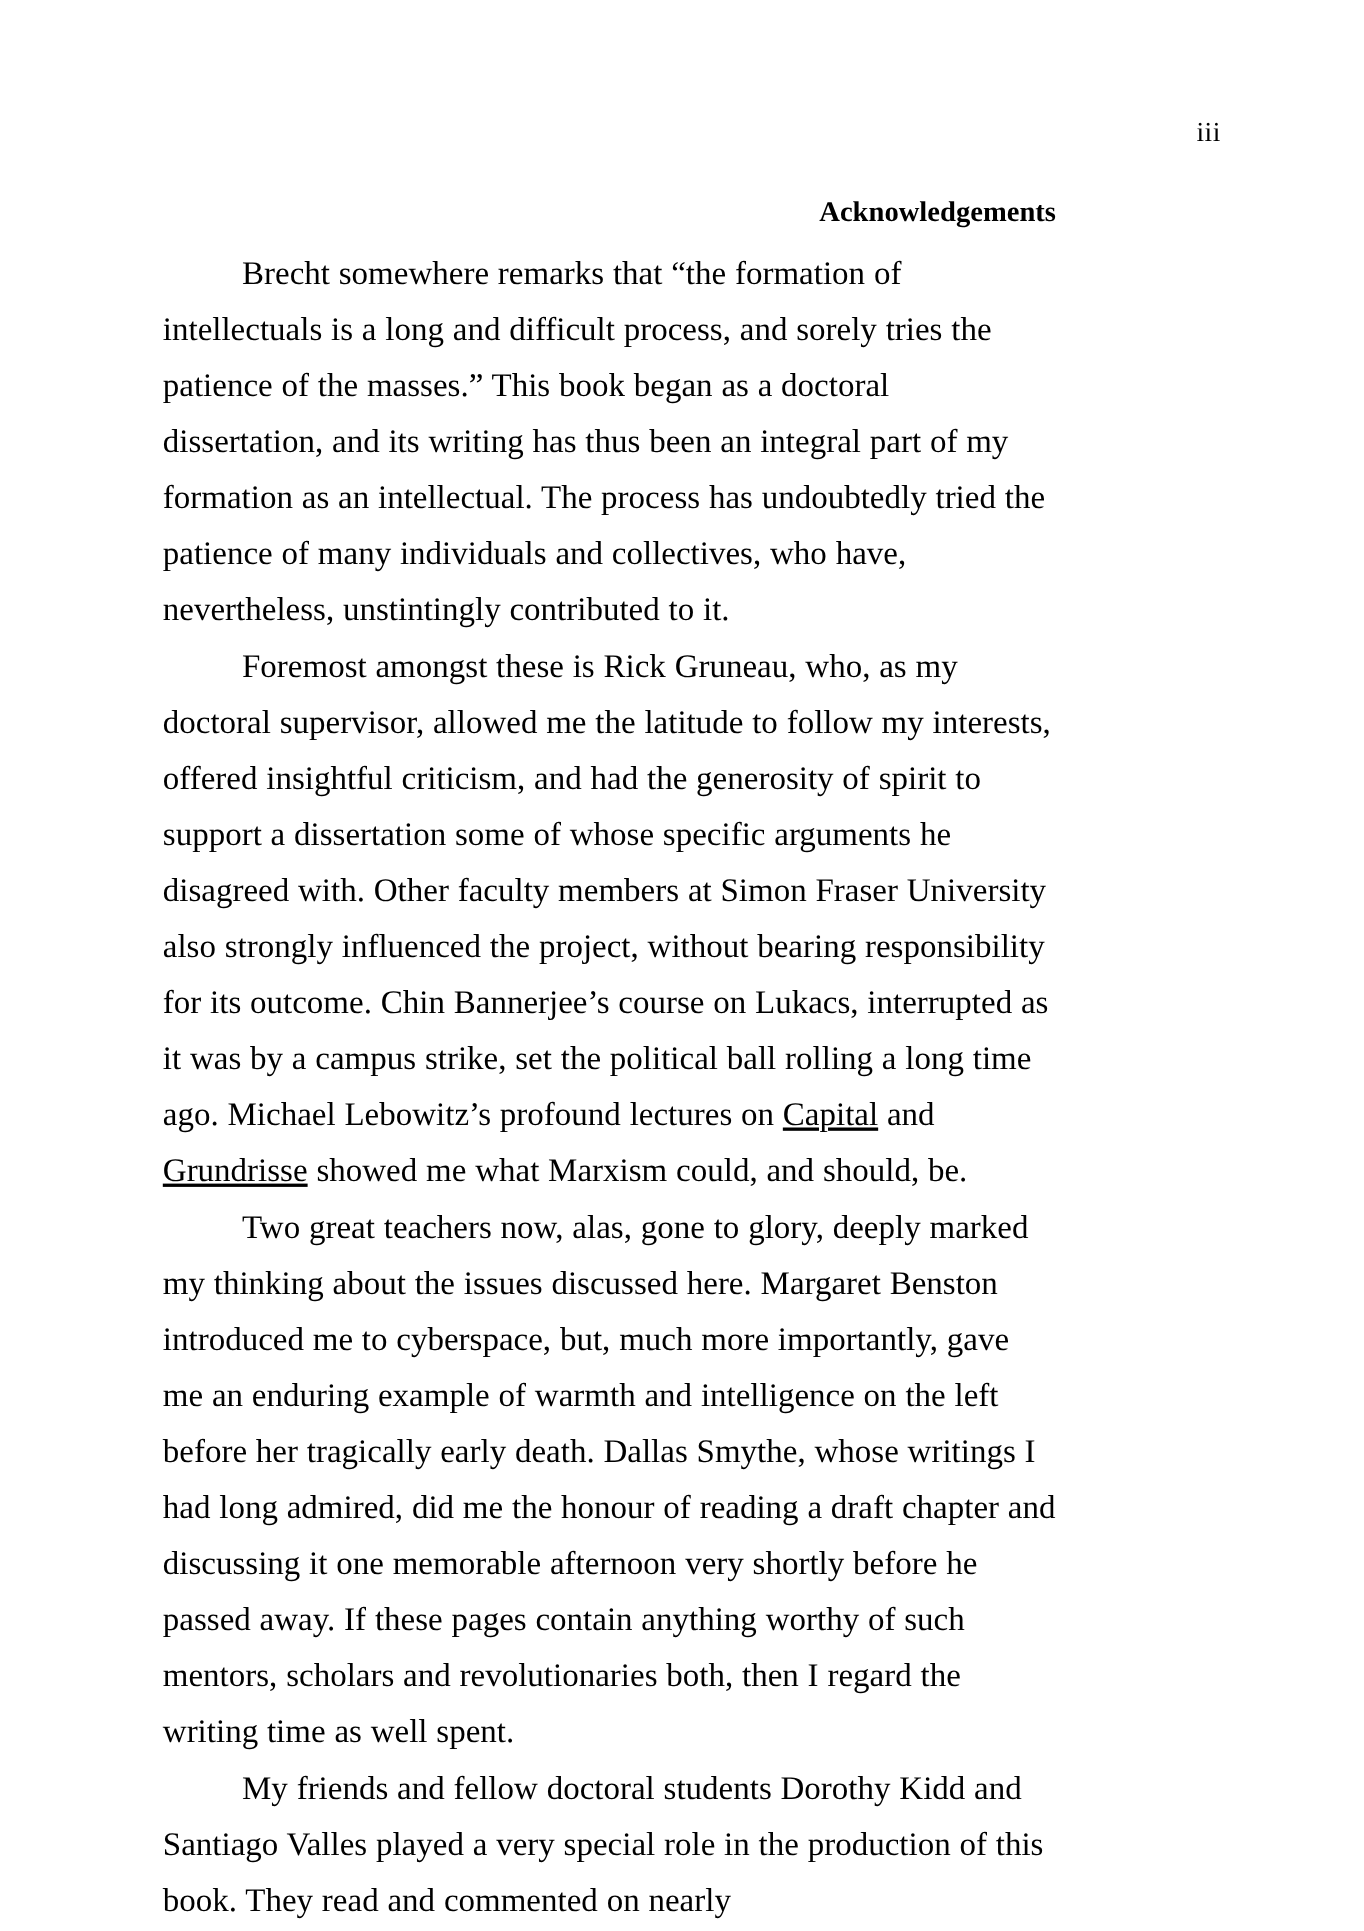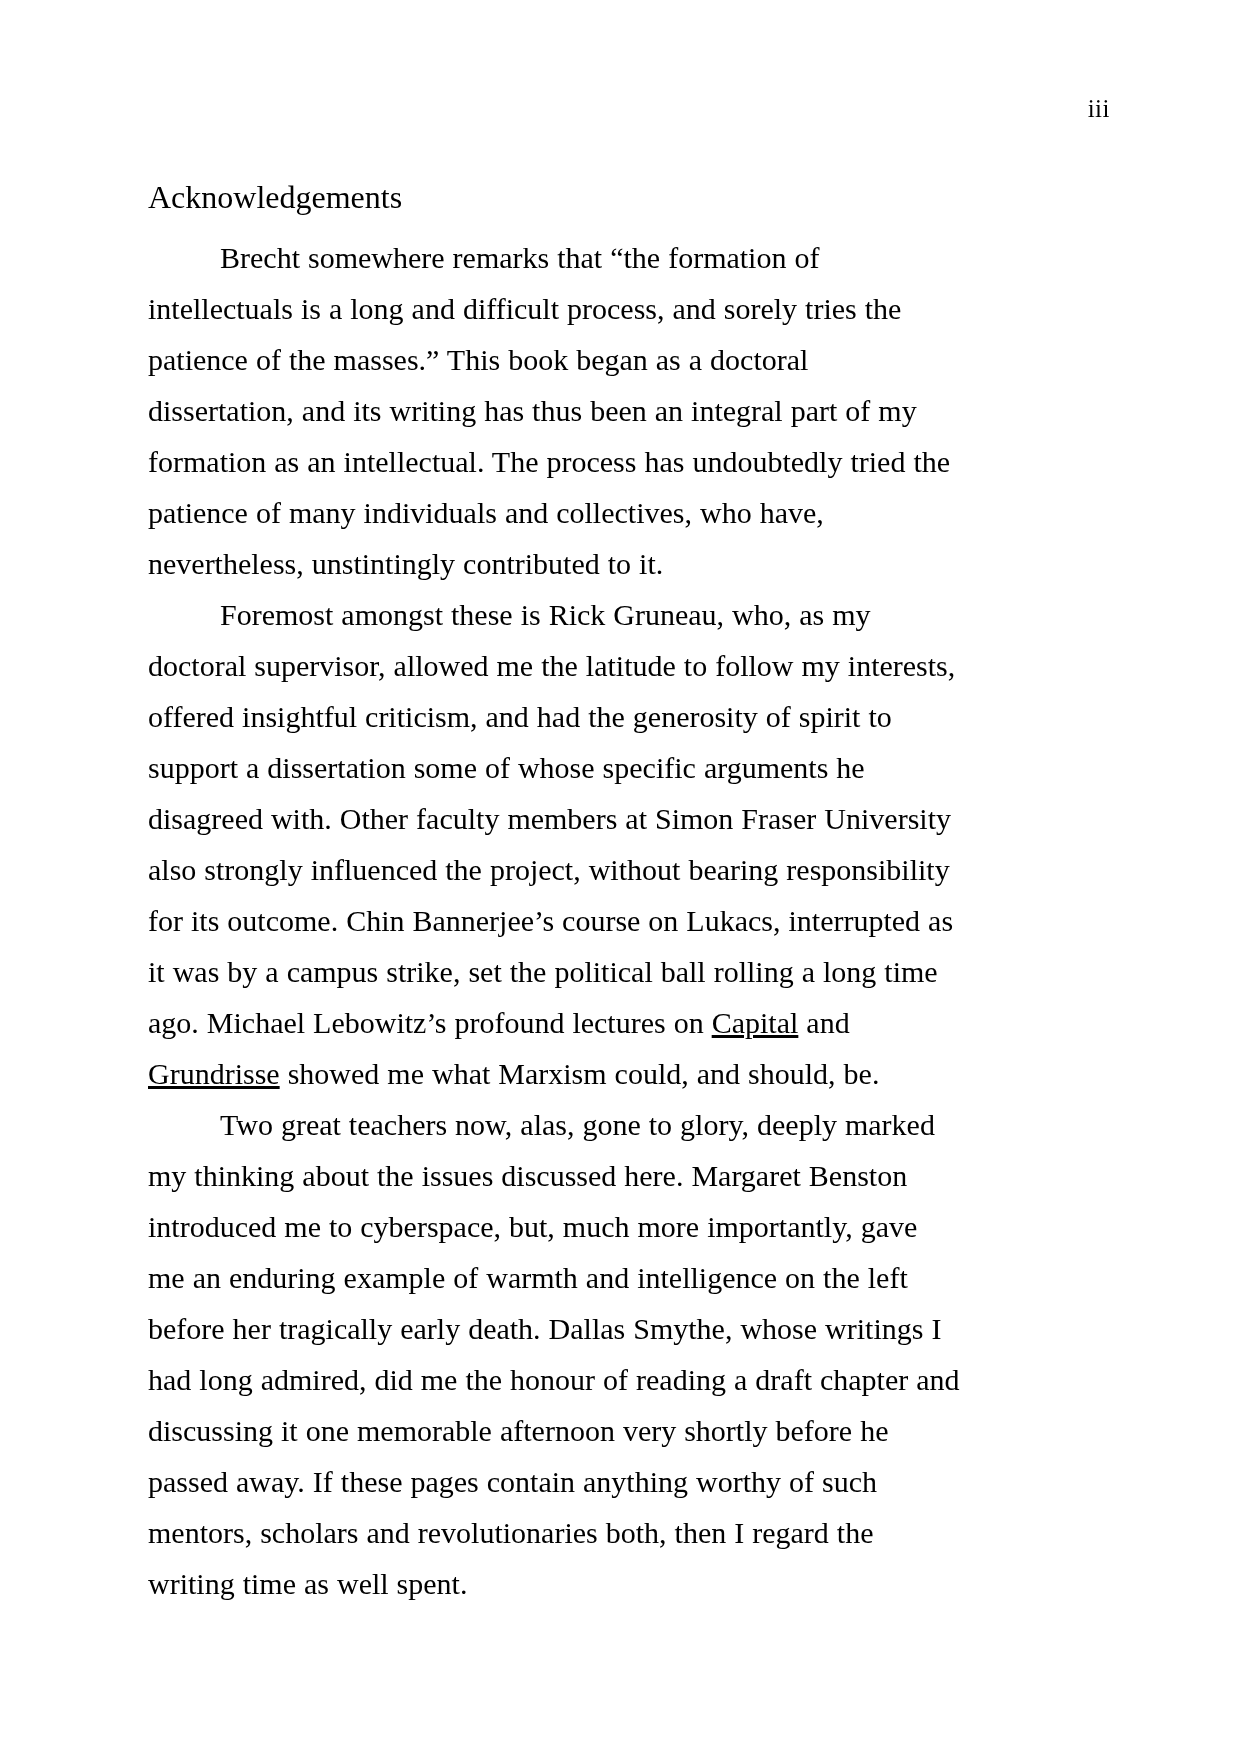--- a/index.html
+++ b/index.html
@@ -15,38 +15,38 @@
     position: relative;
     width: 1240px;
     height: 1755px;
     margin: 0 auto;
     background: #ffffff;
     box-sizing: border-box;
     overflow: hidden;
   }
   .page-number {
     position: absolute;
-    top: 96px;
+    top: 108px;
     right: 130px;
     font-size: 25px;
     line-height: 1;
     letter-spacing: 0.5px;
   }
   .content {
     position: absolute;
     top: 175px;
     left: 148px;
     width: 812px;
   }
   .doc-title {
-    text-align: left;
-    font-size: 32px;
+    text-align: right;
+    font-size: 26px;
     line-height: 1.4;
     margin: 0 0 12px 0;
-    font-weight: normal;
+    font-weight: bold;
   }
   p.para {
     font-size: 30px;
     line-height: 51px;
     margin: 0;
     text-align: left;
     text-indent: 72px;
     word-spacing: 0.5px;
   }
   p.para + p.para {
@@ -67,15 +67,16 @@
   <div class="content">
 
     <h1 class="doc-title">Acknowledgements</h1>
 
     <p class="para"><span>Brecht somewhere remarks that “the formation of intellectuals is a long and difficult process, and sorely tries the patience of the masses.” This book began as a doctoral dissertation, and its writing has thus been an integral part of my formation as an intellectual. The process has undoubtedly tried the patience of many individuals and collectives, who have, nevertheless, unstintingly contributed to it.</span></p>
 
     <p class="para"><span>Foremost amongst these is Rick Gruneau, who, as my doctoral supervisor, allowed me the latitude to follow my interests, offered insightful criticism, and had the generosity of spirit to support a dissertation some of whose specific arguments he disagreed with. Other faculty members at Simon Fraser University also strongly influenced the project, without bearing responsibility for its outcome. Chin Bannerjee’s course on Lukacs, interrupted as it was by a campus strike, set the political ball rolling a long time ago. Michael Lebowitz’s profound lectures on </span><span class="u">Capital</span><span> and </span><span class="u">Grundrisse</span><span> showed me what Marxism could, and should, be.</span></p>
 
     <p class="para"><span>Two great teachers now, alas, gone to glory, deeply marked my thinking about the issues discussed here. Margaret Benston introduced me to cyberspace, but, much more importantly, gave me an enduring example of warmth and intelligence on the left before her tragically early death. Dallas Smythe, whose writings I had long admired, did me the honour of reading a draft chapter and discussing it one memorable afternoon very shortly before he passed away. If these pages contain anything worthy of such mentors, scholars and revolutionaries both, then I regard the writing time as well spent.</span></p>
 
+    <p class="para"><span>My friends and fellow doctoral students Dorothy Kidd and Santiago Valles played a very special role in the production of this book. They read and commented on nearly</span></p>
 
   </div>
 </div>
 
 </body></html>

